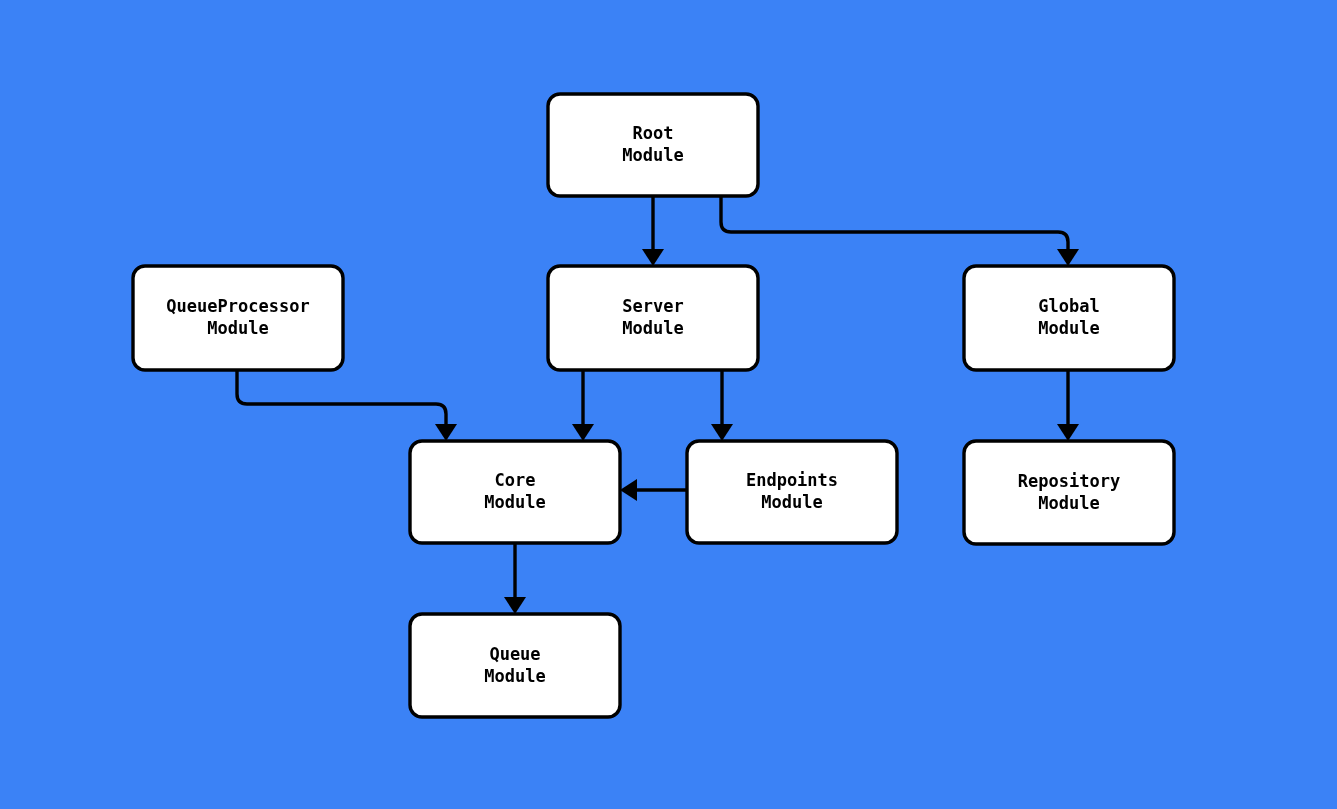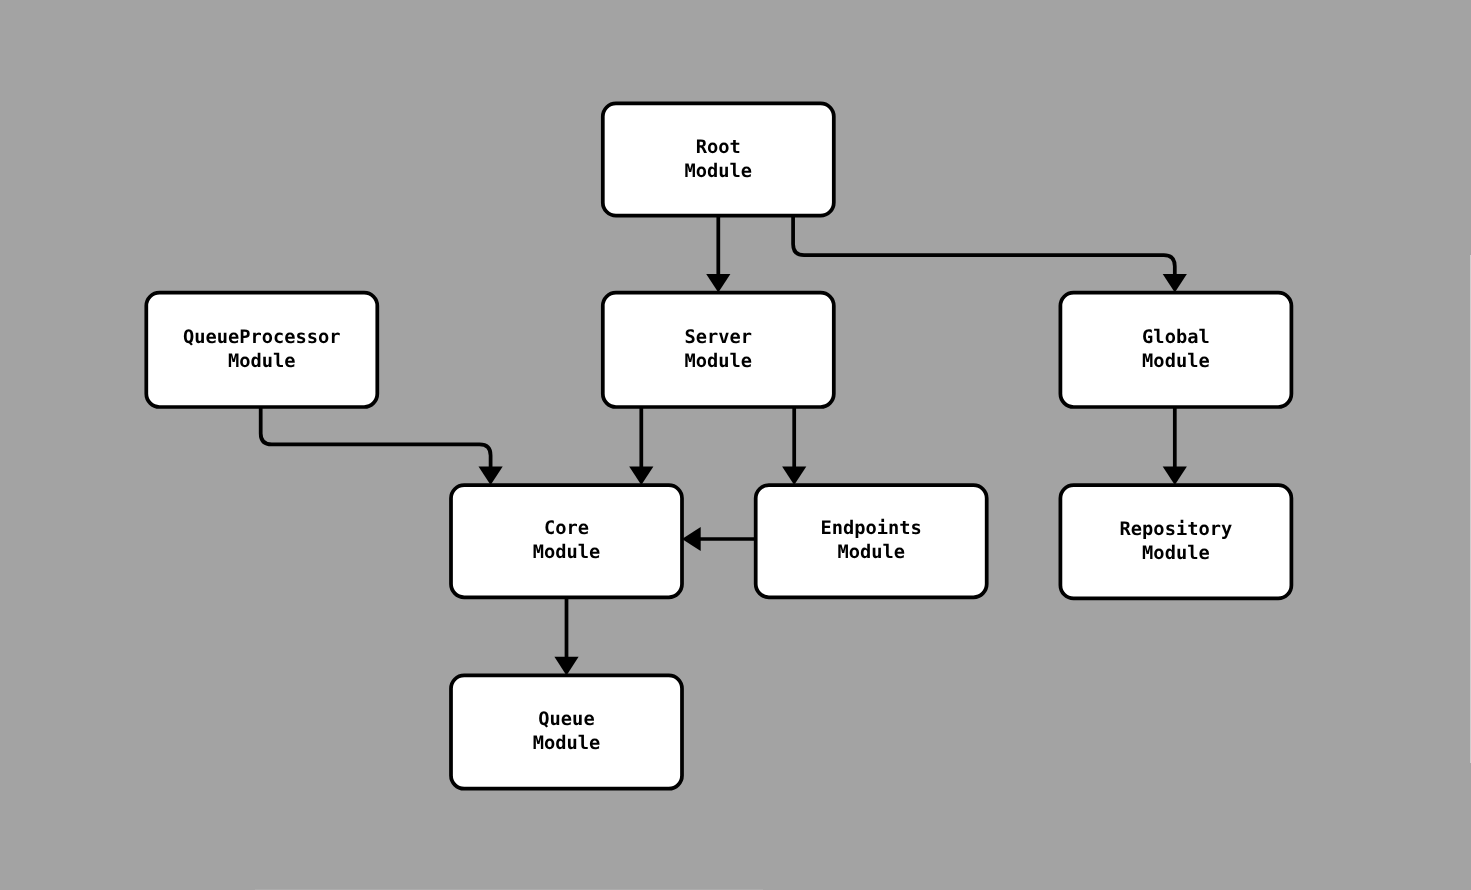--- a/index.html
+++ b/index.html
@@ -11,21 +11,21 @@
   body {
     width: 1337px;
     height: 809px;
     overflow: hidden;
     font-family: "DejaVu Sans Mono", "Liberation Mono", monospace;
   }
   #diagram-canvas {
     position: relative;
     width: 1337px;
     height: 809px;
-    background: #a3a3a3;
+    background: #3b82f6;
   }
   #diagram-svg {
     position: absolute;
     top: 0;
     left: 0;
     width: 1337px;
     height: 809px;
     display: block;
   }
   .node-label {

